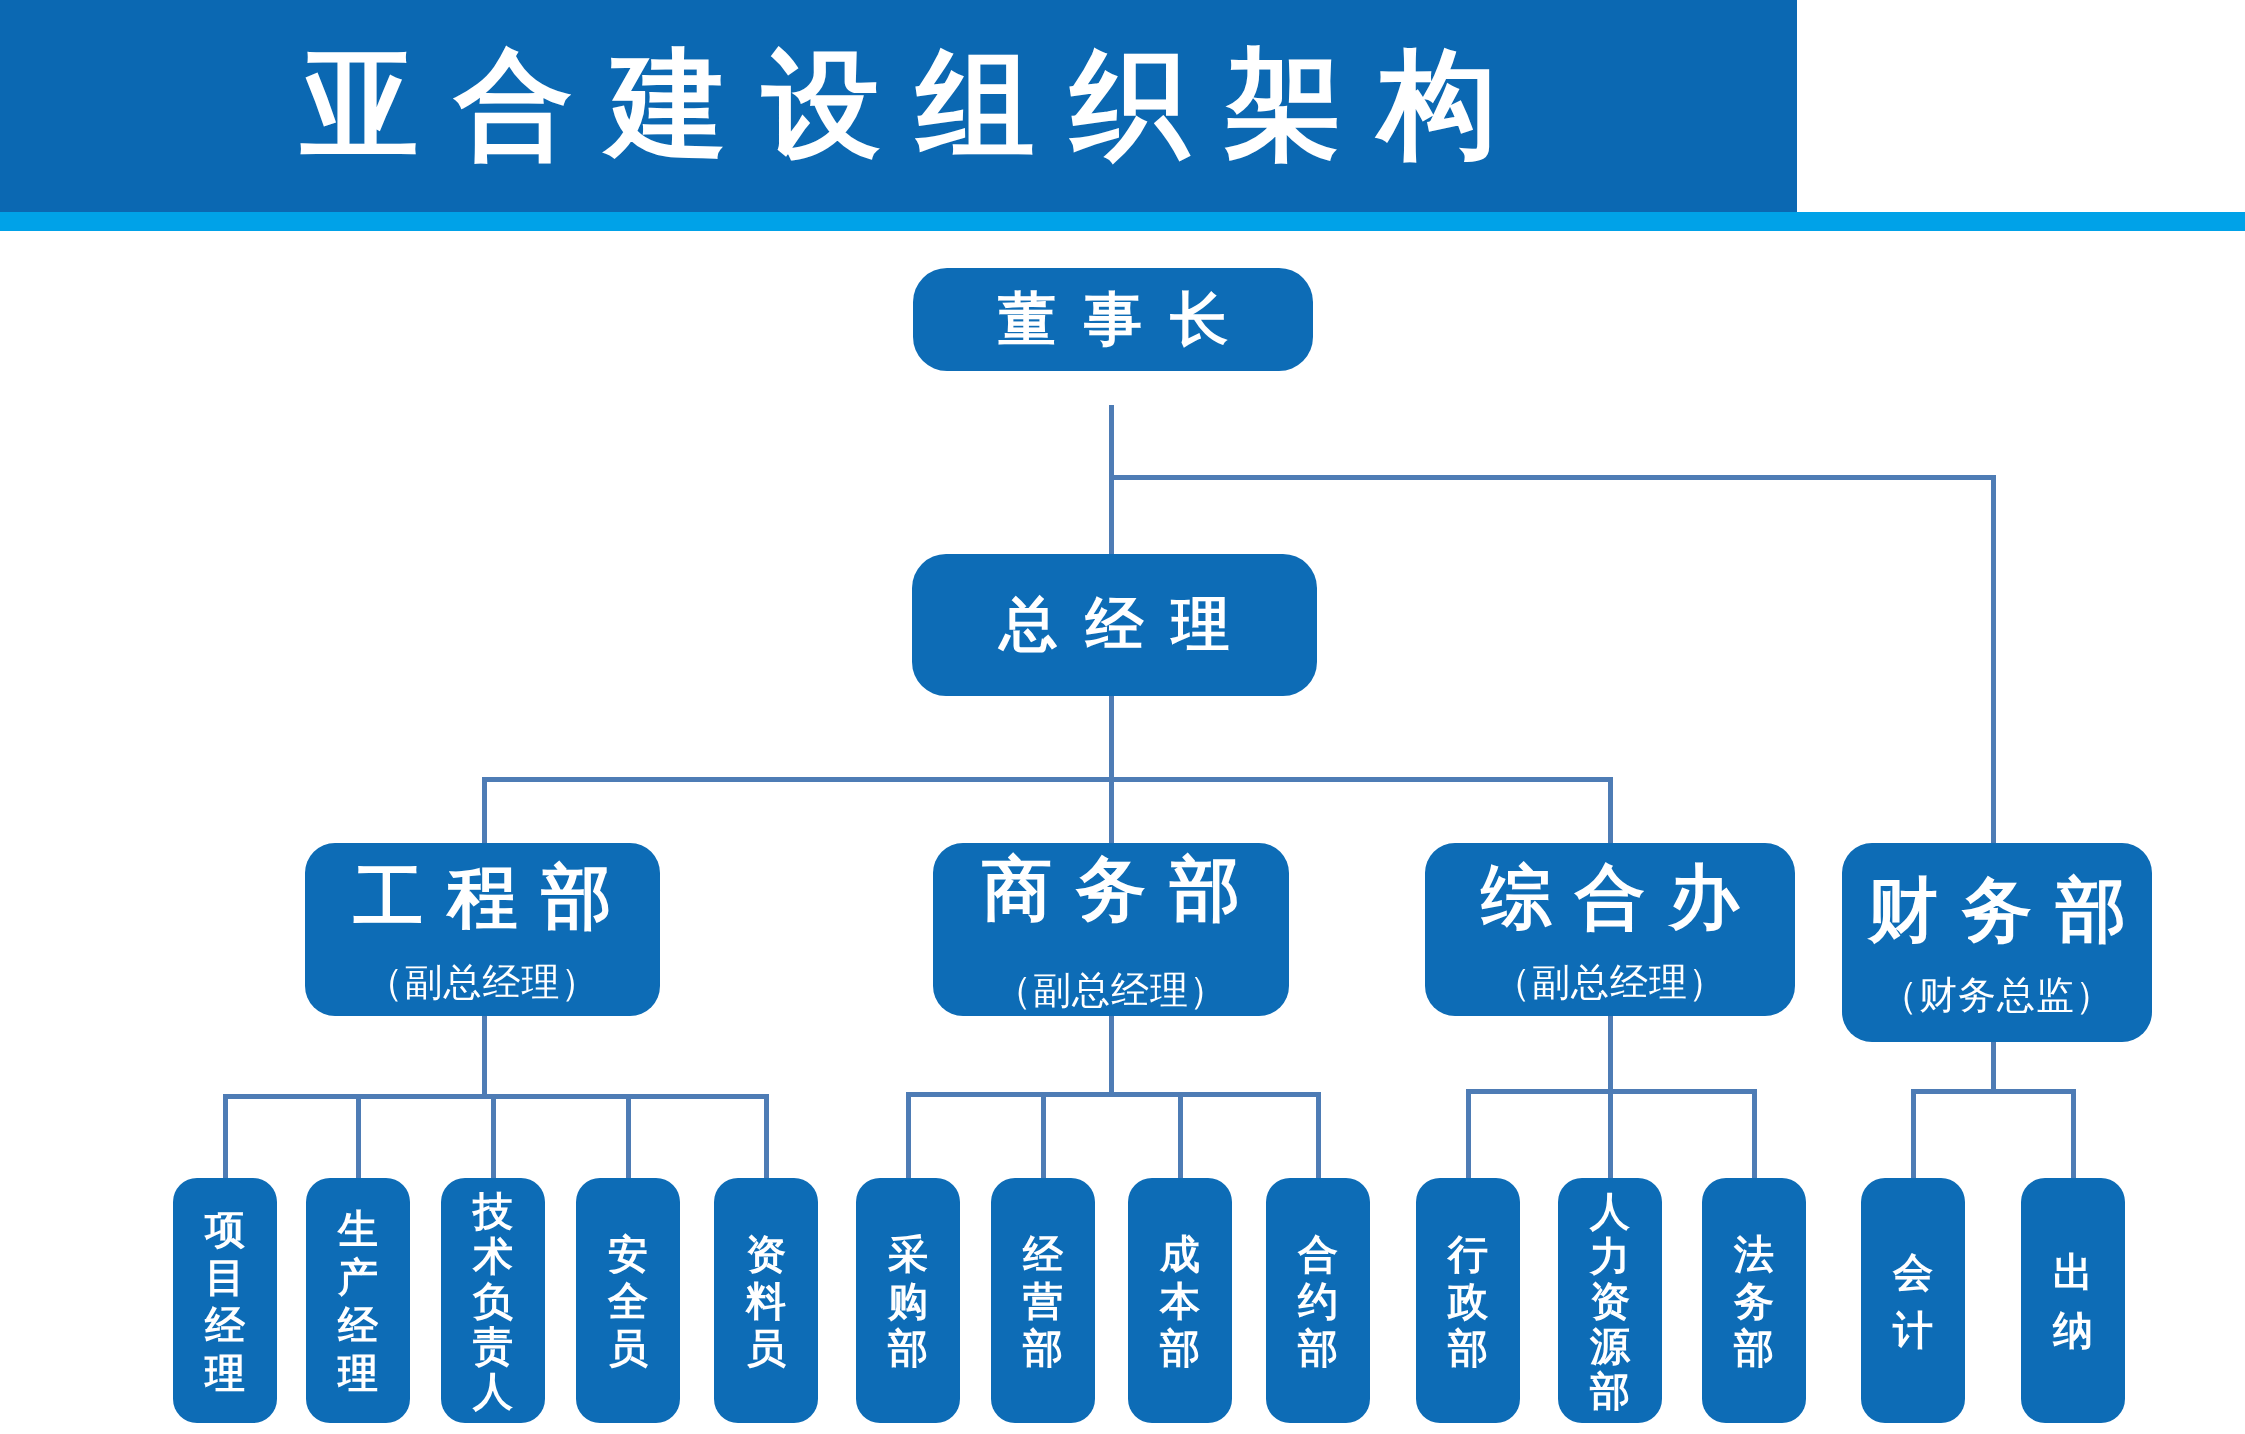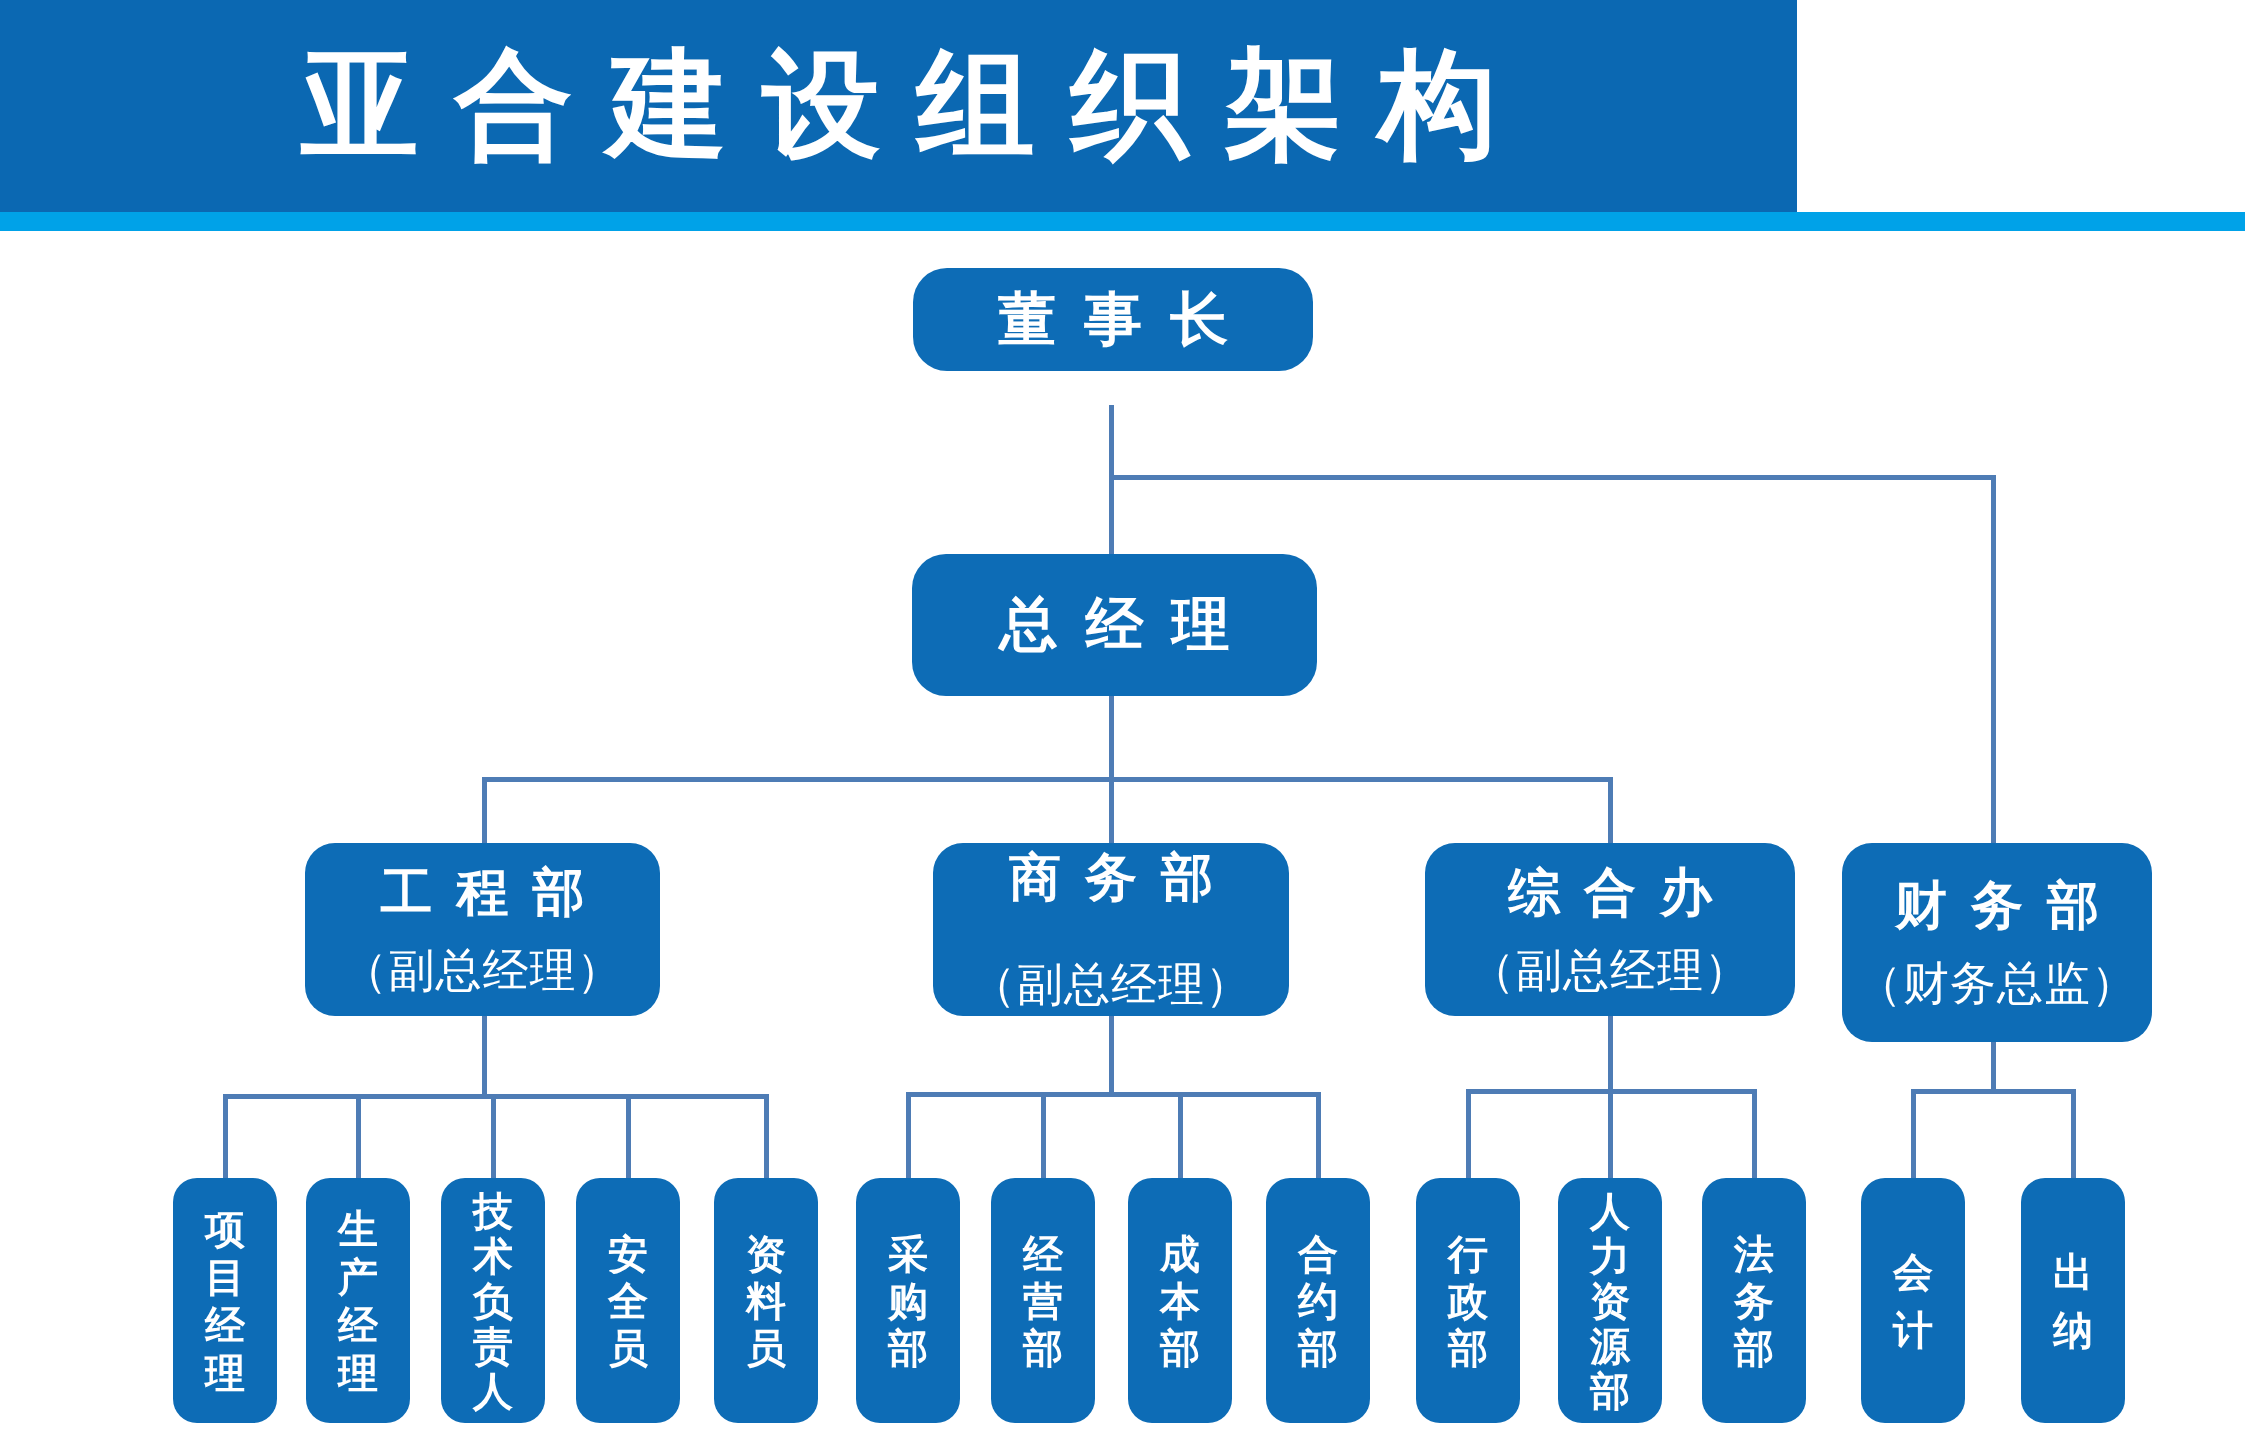--- a/index.html
+++ b/index.html
@@ -25,22 +25,22 @@
   }
   .strip{position:absolute;left:0;top:212px;width:2245px;height:19px;background:var(--cyan);}
   
   .node{
     position:absolute;background:var(--blue);color:#fff;
     display:flex;align-items:center;justify-content:center;box-sizing:border-box;
   }
   .lvl1{border-radius:34px;}
   .lvl1 .t{font-size:58px;font-weight:700;letter-spacing:28px;margin-right:-28px;white-space:nowrap;}
   .dept{border-radius:30px;flex-direction:column;gap:12px;}
-  .dept .t{font-size:52px;font-weight:700;letter-spacing:24px;margin-right:-24px;white-space:nowrap;}
-  .dept .s{font-size:46px;font-weight:500;letter-spacing:1px;white-space:nowrap;}
+  .dept .t{font-size:70px;font-weight:700;letter-spacing:24px;margin-right:-24px;white-space:nowrap;}
+  .dept .s{font-size:38px;font-weight:500;letter-spacing:1px;white-space:nowrap;}
   .child{border-radius:24px;flex-direction:column;}
   .child div{font-size:40px;font-weight:700;line-height:1;}
   .g2{gap:18px}.g3{gap:7px}.g4{gap:8px}.g5{gap:5px}
   
   .vl,.hl{position:absolute;background:var(--line);}
   .vl{width:5px;}
   .hl{height:5px;}
 </style>
 </head>
 <body>

